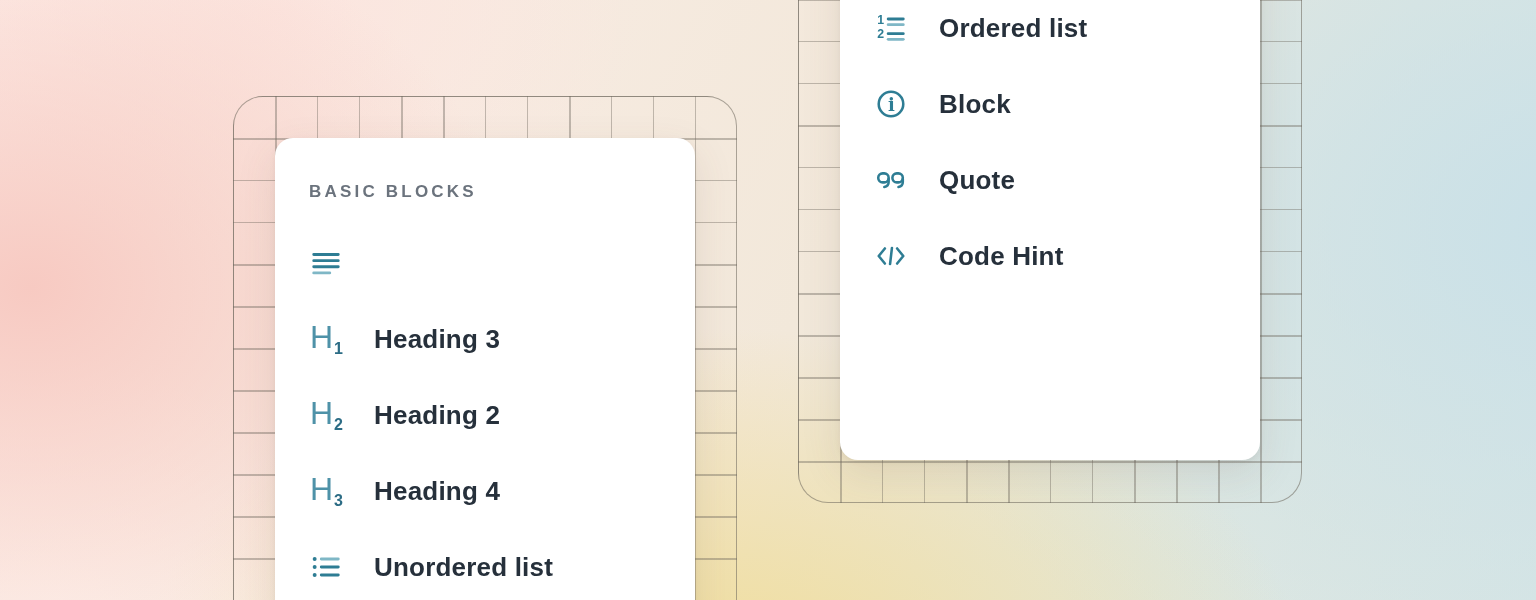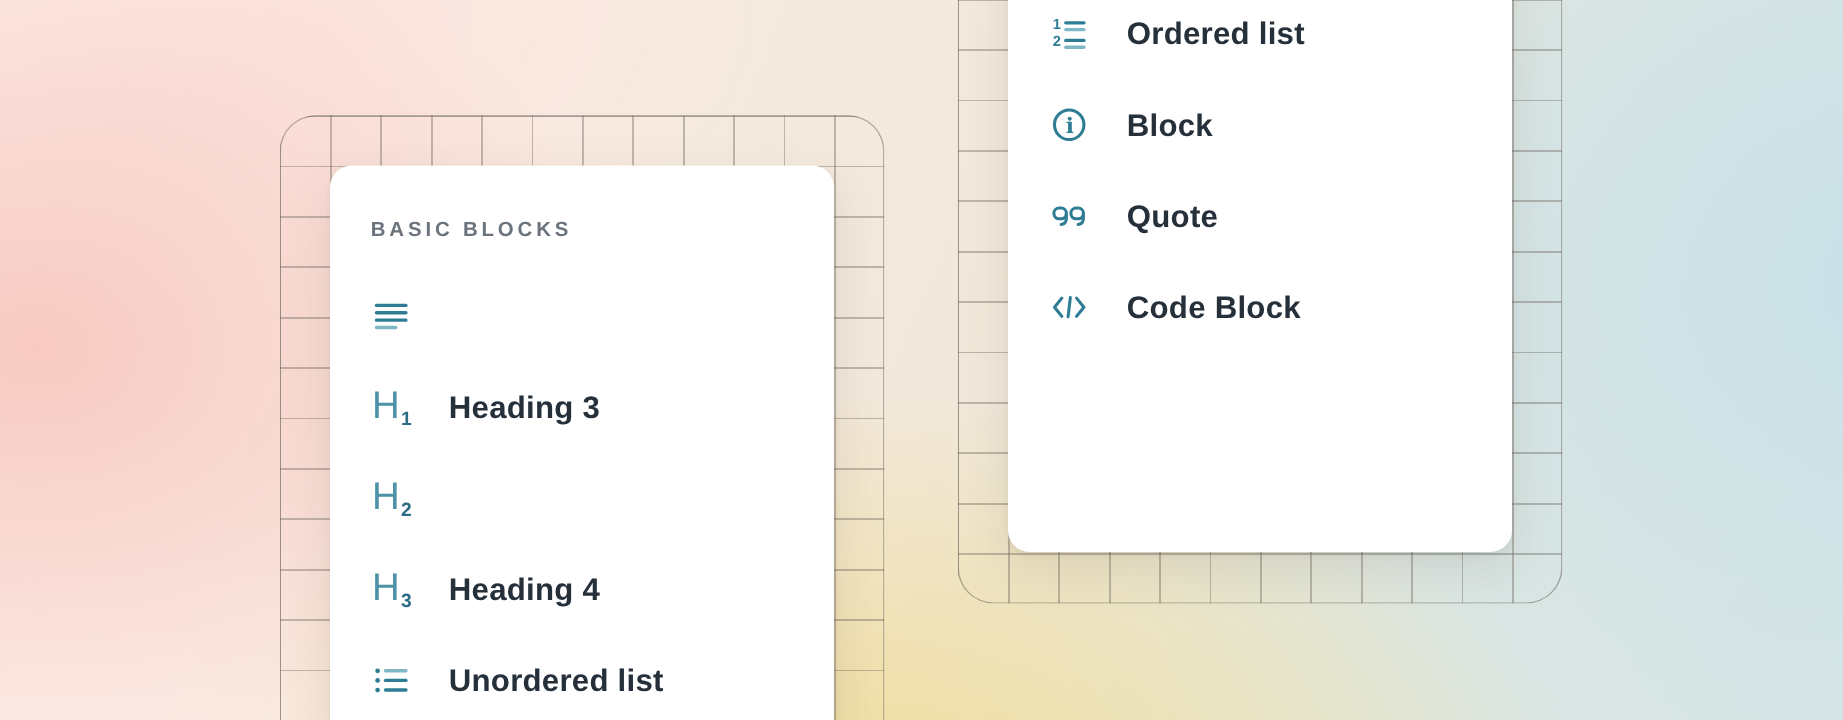--- a/index.html
+++ b/index.html
@@ -123,20 +123,21 @@
           <span class="h-sub">1</span>
         </span>
         <span class="item-label">Heading 3</span>
       </div>
 
       <div class="menu-item">
         <span class="icon-box h-box">
           <span class="h-letter">H</span>
           <span class="h-sub">2</span>
         </span>
+        <span class="item-label">Heading 2</span>
       </div>
 
       <div class="menu-item">
         <span class="icon-box h-box">
           <span class="h-letter">H</span>
           <span class="h-sub">3</span>
         </span>
         <span class="item-label">Heading 4</span>
       </div>
 
@@ -203,19 +204,19 @@
       </div>
 
       <div class="menu-item">
         <span class="icon-box">
           <svg viewBox="0 0 36 36">
             <path class="so" d="M11.5 10L5 18l6.5 8"></path>
             <path class="so" d="M24.5 10L31 18l-6.5 8"></path>
             <path class="so" d="M19 9.5l-2 17"></path>
           </svg>
         </span>
-        <span class="item-label">Code Block</span>
+        <span class="item-label">Code Hint</span>
       </div>
 
     </div>
   </div>
 
 </div>
 
 </body></html>

